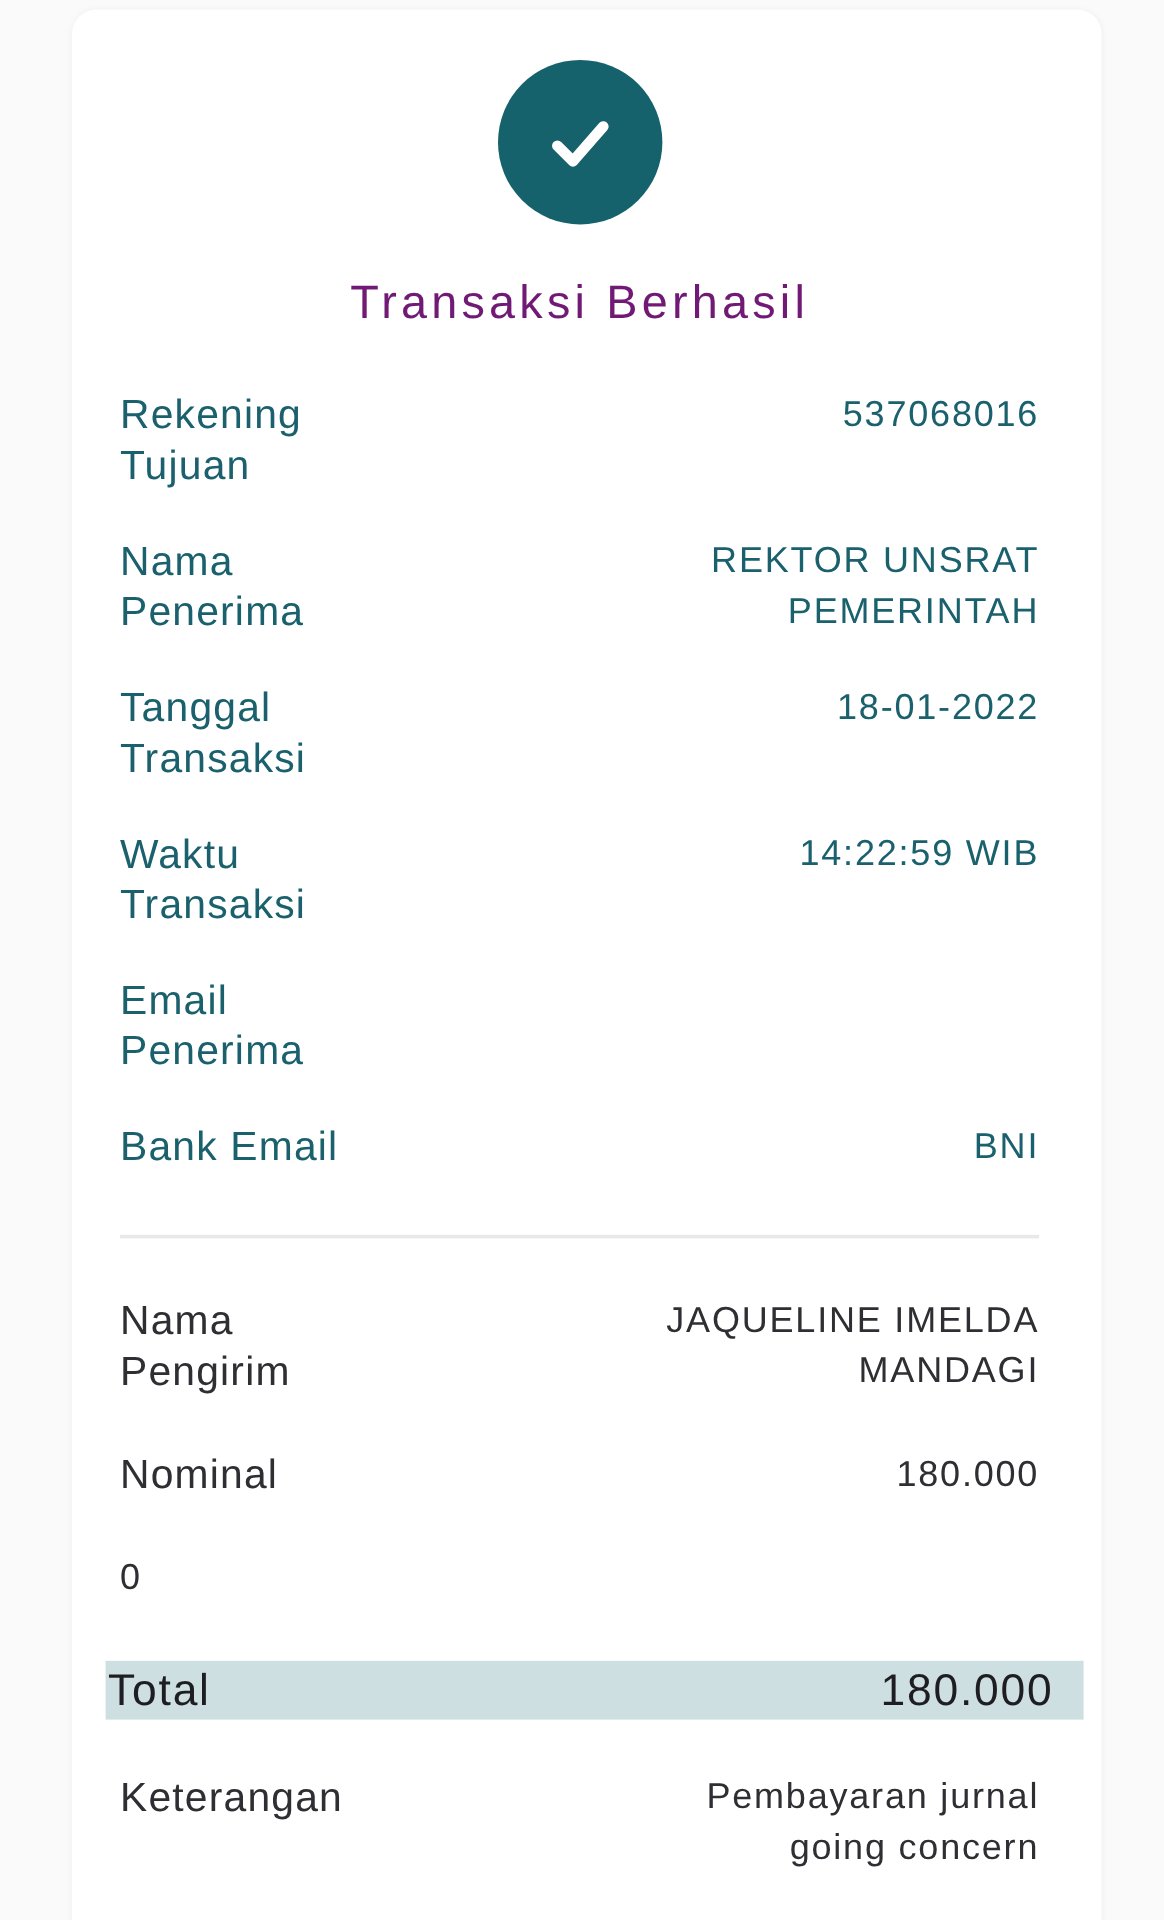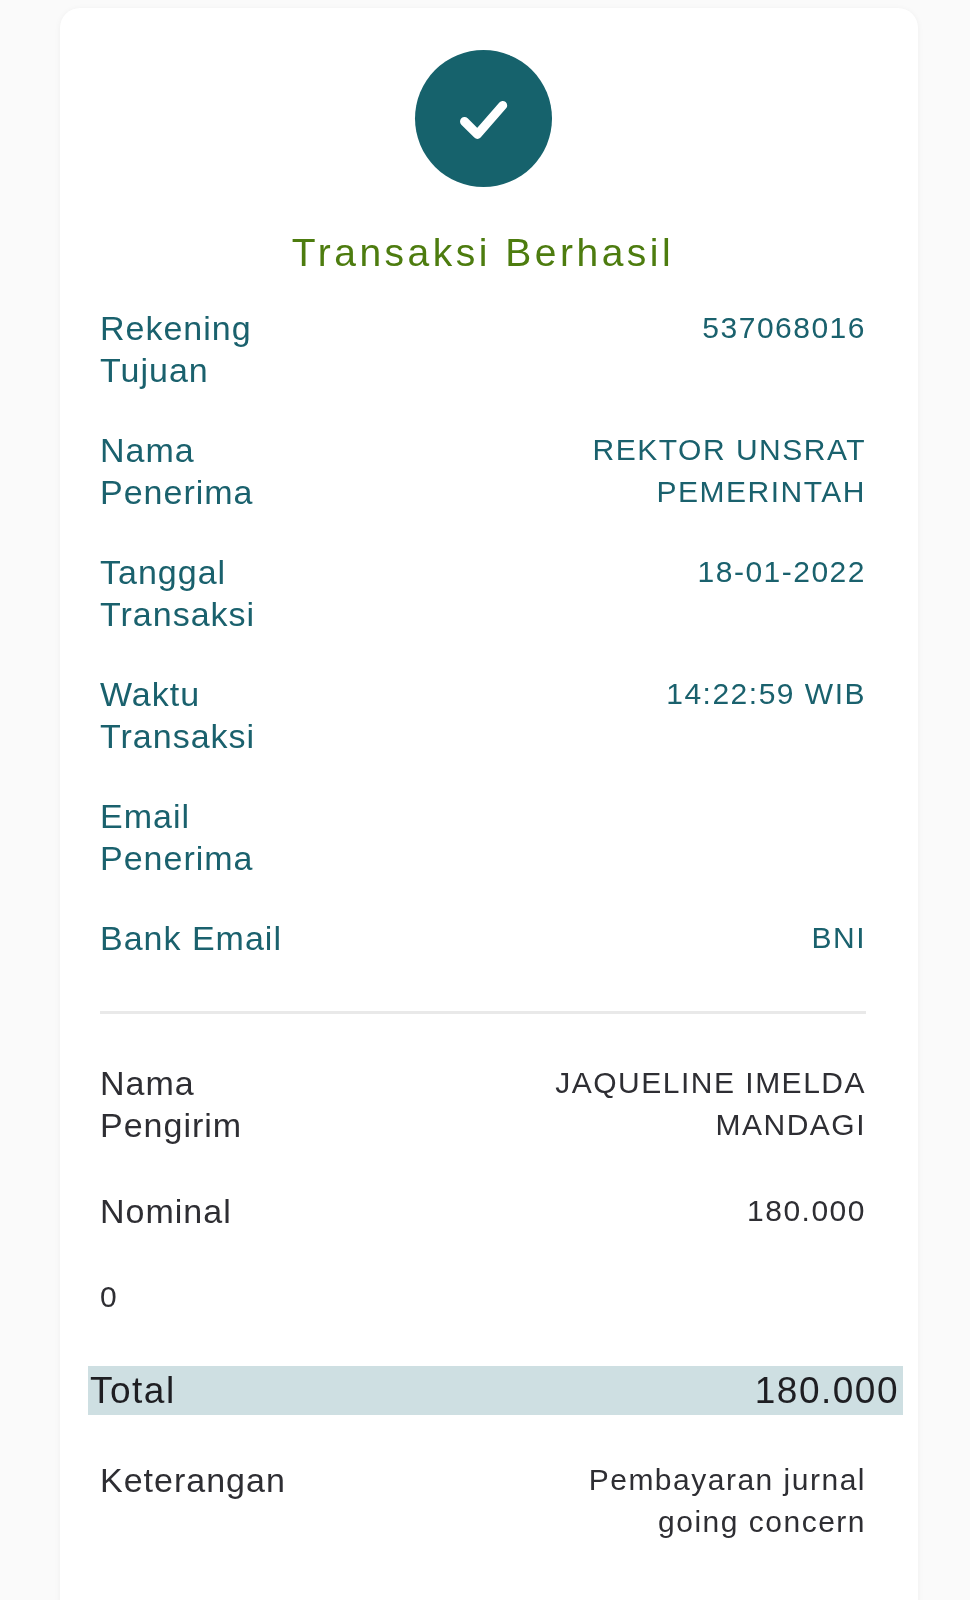--- a/index.html
+++ b/index.html
@@ -26,25 +26,25 @@
     background: #16626C;
     display: flex; align-items: center; justify-content: center;
   }
   .check-circle svg { width: 74px; height: 74px; }
 
   .title {
     margin-top: 44px;
     text-align: center;
     font-size: 39px;
     letter-spacing: 3.5px;
-    color: #4d7c0f;
+    color: #701a75;
     font-weight: 400;
   }
 
-  .rows { margin-top: 32px; display: flex; flex-direction: column; gap: 38px; }
+  .rows { margin-top: 50px; display: flex; flex-direction: column; gap: 38px; }
   .row { display: flex; justify-content: space-between; align-items: flex-start; }
   .row .label {
     width: 262px;
     font-size: 34px; line-height: 42px;
     letter-spacing: 1px;
     white-space: pre-line;
   }
   .row .value {
     max-width: 480px;
     text-align: right;
@@ -56,21 +56,21 @@
   .section-secondary .label, .section-secondary .value { color: #2E2E33; }
 
   .divider { height: 3px; background: #e9e9e9; margin: 52px 0 48px 0; }
 
   .section-secondary { display: flex; flex-direction: column; gap: 44px; }
 
   .total-row {
     display: flex; justify-content: space-between; align-items: center;
     background: #CEDFE2;
     margin: 4px -37px 0 -12px;
-    padding: 0 4px 0 2px;
+    padding: 0 25px 0 2px;
     height: 49px;
   }
   .total-row .label, .total-row .value {
     font-size: 37px;
     letter-spacing: 1.5px;
     color: #1e1e22;
     white-space: nowrap;
     width: auto; max-width: none; line-height: 49px;
   }
 </style>

